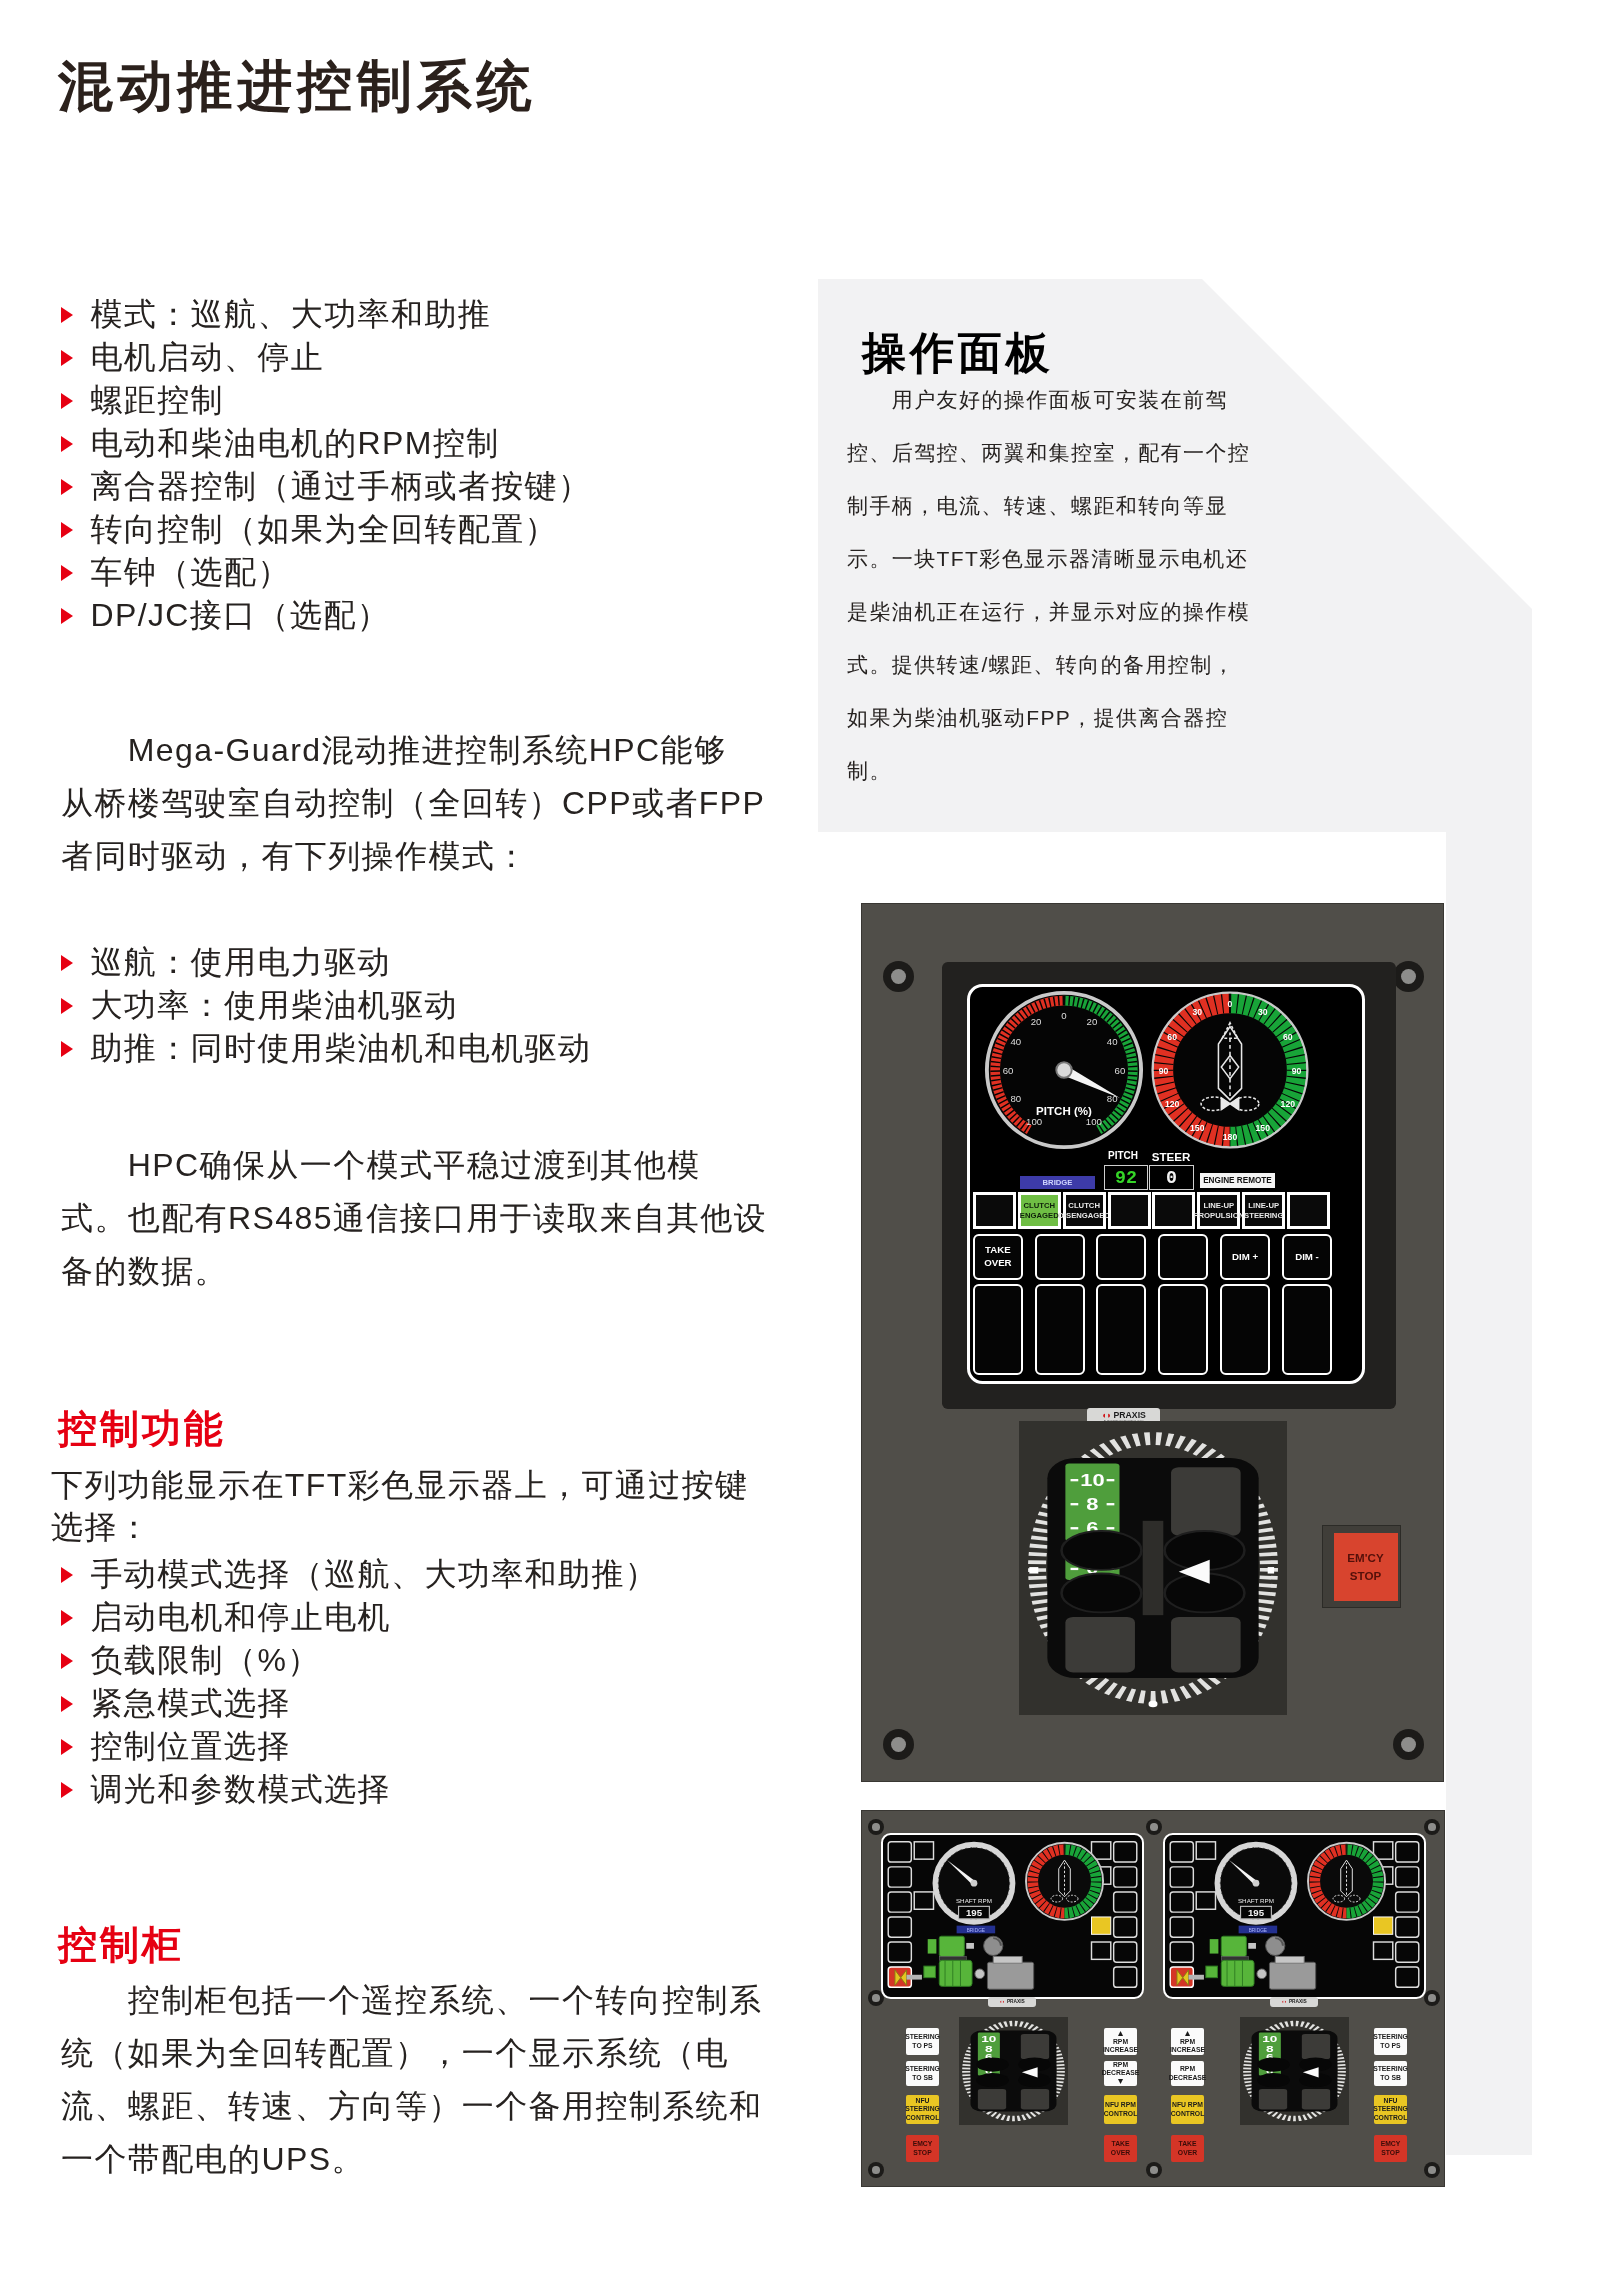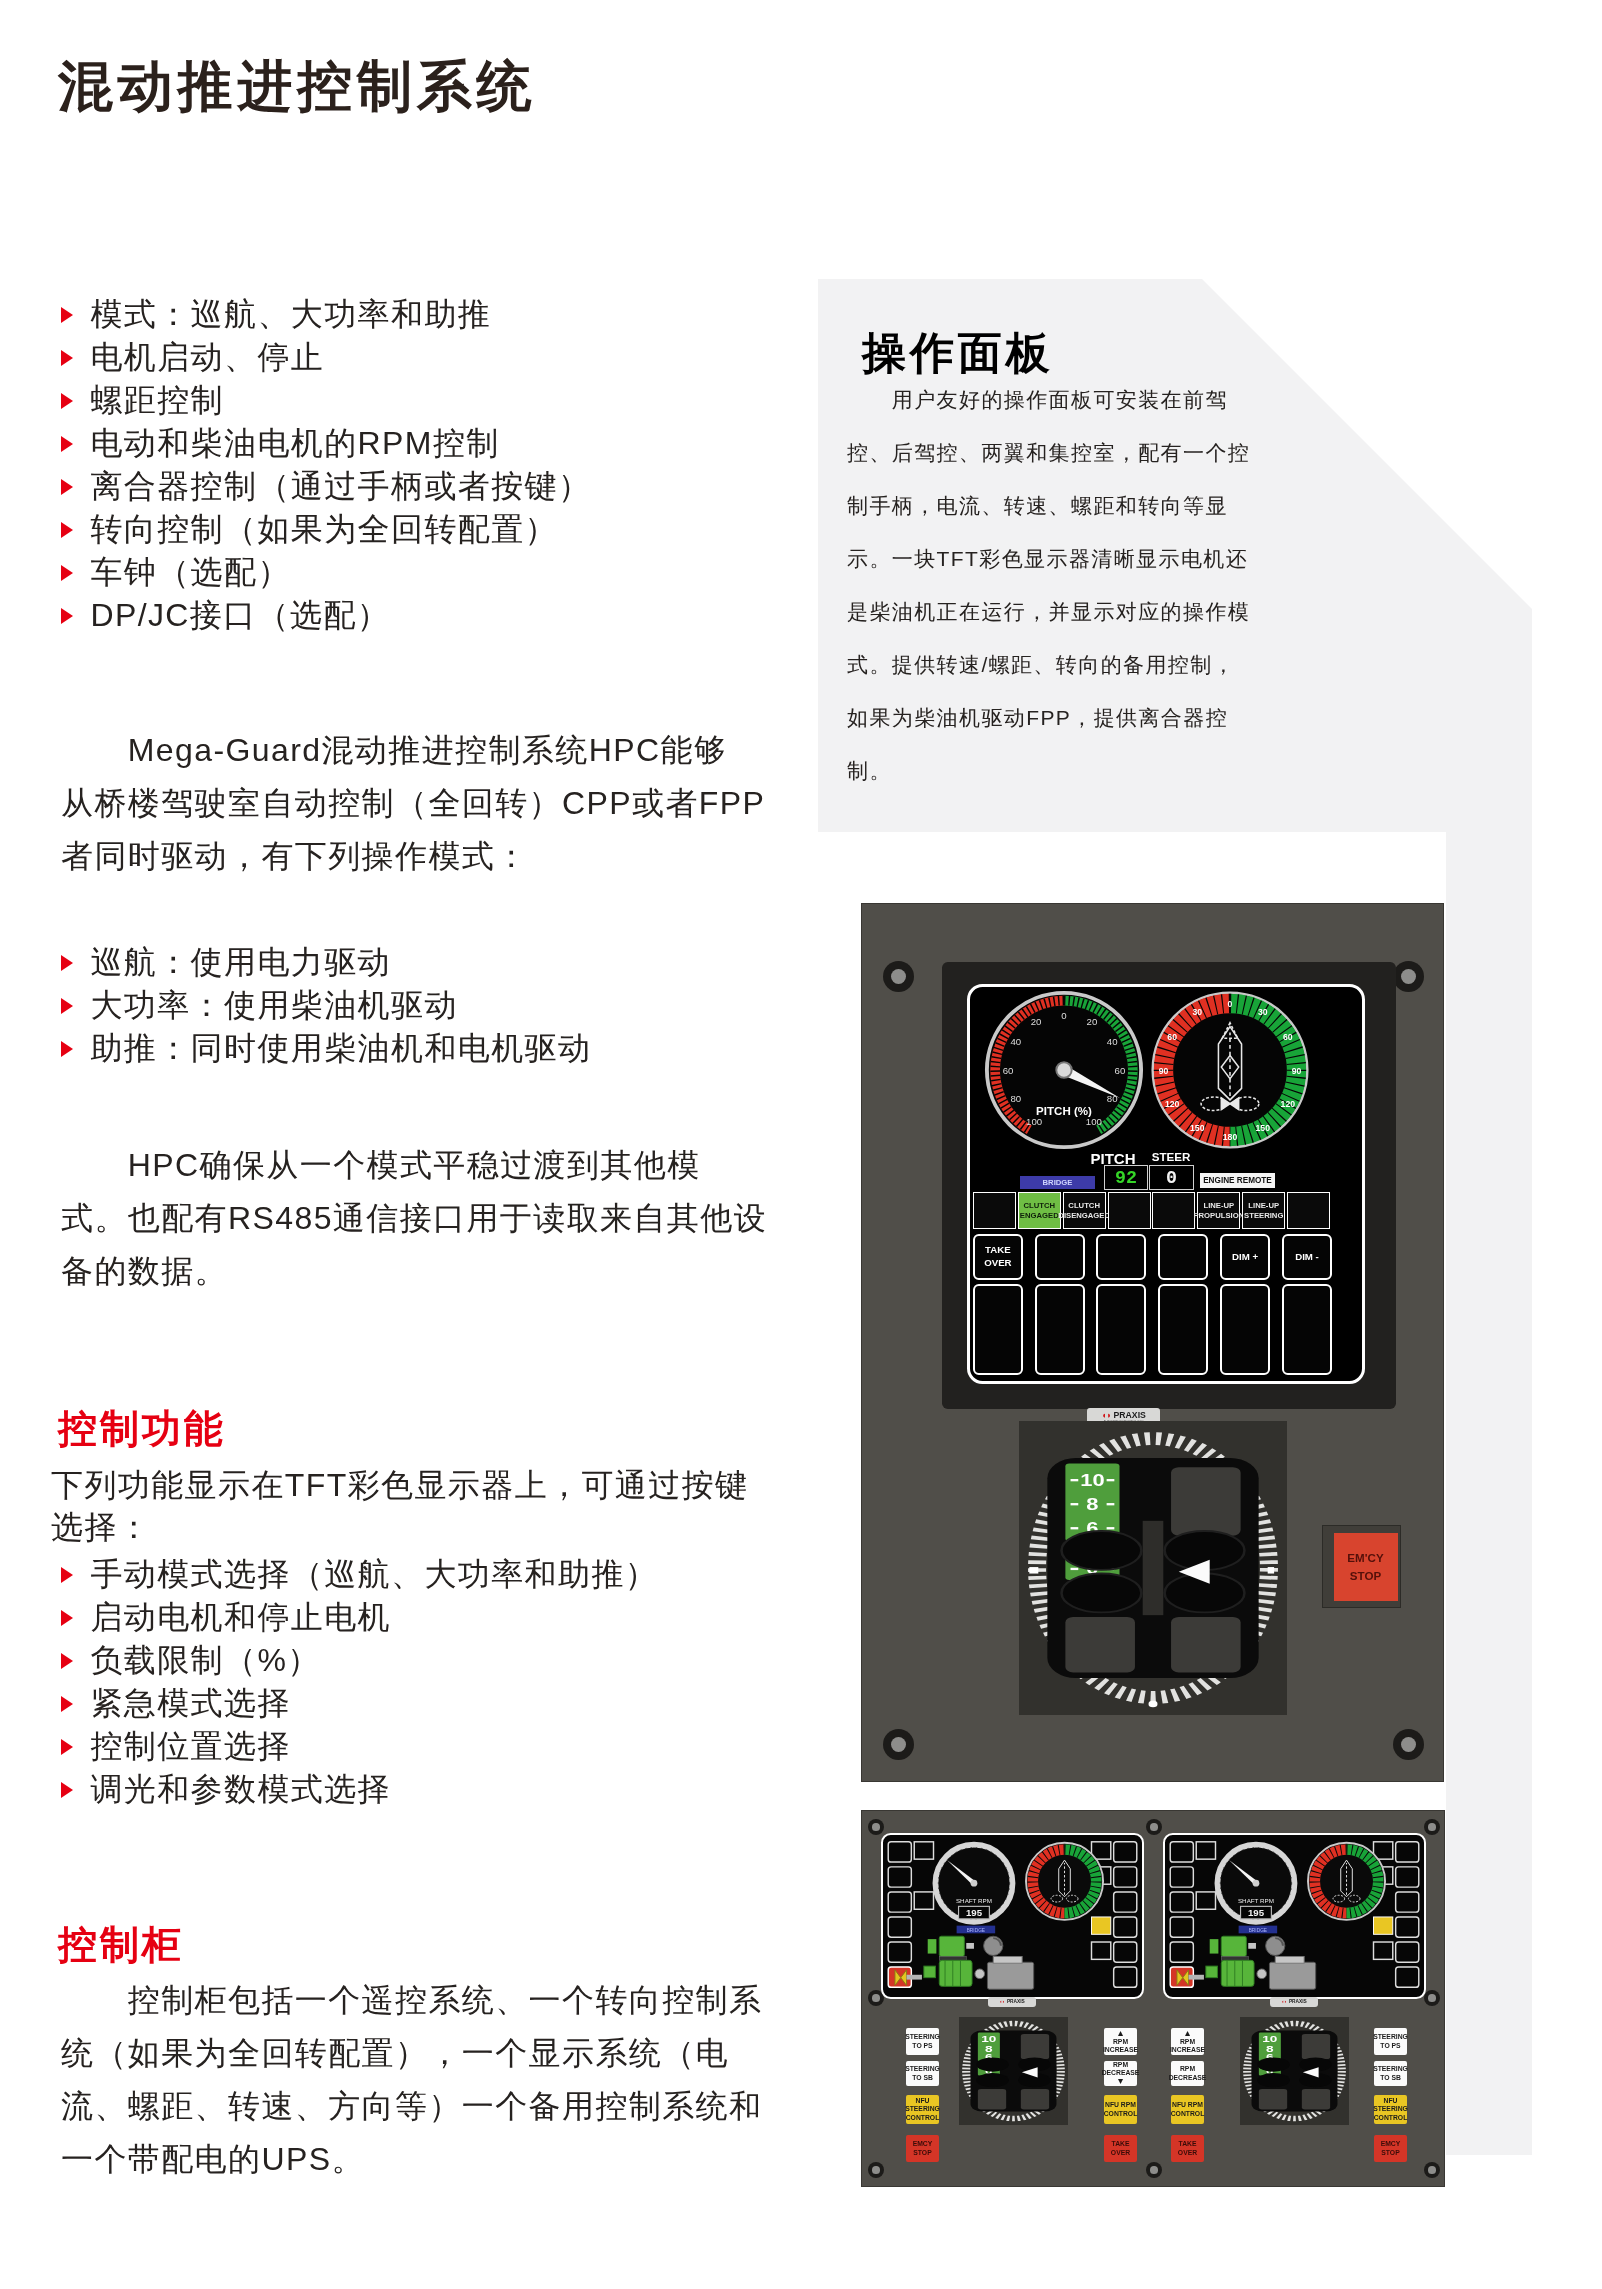--- a/index.html
+++ b/index.html
@@ -27,21 +27,21 @@
   .screw{position:absolute;border-radius:50%;background:#1c1b19;display:flex;align-items:center;justify-content:center;}
   .screw i{display:block;border-radius:50%;background:#8d8d8b;}
   .bezel{position:absolute;background:#22211f;border-radius:5.8px;}
   .tftframe{position:absolute;background:#000;border:3.9px solid #fff;border-radius:15.4px;}
   .scr{position:absolute;inset:0;overflow:hidden;border-radius:9.7px;}
   .lbl{position:absolute;color:#fff;font-weight:700;text-align:center;}
   .valbox{position:absolute;border:1.9px solid #cfcfcf;background:#000;display:flex;align-items:center;justify-content:center;
           font-weight:700;font-family:"Liberation Mono","DejaVu Sans Mono",monospace;}
   .badge{position:absolute;display:flex;align-items:center;justify-content:center;font-weight:700;}
   .indrow{position:absolute;display:flex;gap:1.9px;}
-  .ind{width:43px;height:37px;border:1px solid #ffffff;box-sizing:border-box;background:#0a0a0a;color:#e8e8e8;
+  .ind{width:43px;height:37px;border:3px solid #ffffff;box-sizing:border-box;background:#0a0a0a;color:#e8e8e8;
        font-size:7.7px;font-weight:700;display:flex;flex-direction:column;align-items:center;justify-content:center;line-height:1.25;text-align:center;}
   .ind.on{background:#6fbe44;color:#10210b;}
   .btn-o{position:absolute;border:2.9px solid #fff;border-radius:5.8px;background:#050505;color:#fff;
          font-size:9.7px;font-weight:700;display:flex;flex-direction:column;align-items:center;justify-content:center;line-height:1.3;text-align:center;}
   .praxis{position:absolute;background:#d8d8d6;border-radius:2.9px;display:flex;flex-direction:column;align-items:center;justify-content:center;}
   .praxis .b1{display:flex;align-items:center;gap:1.9px;font-weight:900;color:#1c1c1c;}
   .praxis .glyph{color:#d01317;font-weight:900;}
   .praxis .b2{color:#444;}
   .subpanel{position:absolute;background:#32312d;}
   .estop-outer{position:absolute;background:#403e39;border:1.9px solid #2c2b27;box-sizing:border-box;
@@ -251,21 +251,21 @@
               <line x1="83" y1="110" x2="83" y2="44" stroke-dasharray="4,3"></line>
               <polygon points="83,34 75,50 91,50" stroke-dasharray="3,2"></polygon>
               <polygon points="83,68 92,80 83,92 74,80"></polygon>
               <ellipse cx="66" cy="118" rx="13" ry="7" stroke-dasharray="3,2"></ellipse>
               <ellipse cx="100" cy="118" rx="13" ry="7" stroke-dasharray="3,2"></ellipse>
               <polygon points="83,118 74,112 74,124" fill="#e8e8e8"></polygon>
               <polygon points="83,118 92,112 92,124" fill="#e8e8e8"></polygon>
             </g>
           </svg>
 
-          <div class="lbl" style="left:114px;top:163px;width:58px;font-size:15px;">PITCH</div>
+          <div class="lbl" style="left:124px;top:163px;width:58px;font-size:10px;">PITCH</div>
           <div class="valbox" style="left:134px;top:178px;width:42px;height:23px;color:#35d527;font-size:18.3px;">92</div>
           <div class="lbl" style="left:172px;top:163px;width:58px;font-size:11.6px;">STEER</div>
           <div class="valbox" style="left:179px;top:178px;width:43px;height:23px;color:#f2f2f2;font-size:18.3px;">0</div>
           <div class="badge" style="left:50px;top:189px;width:75px;height:12.6px;background:#3d3ba8;color:#cfd4ff;font-size:7.7px;">BRIDGE</div>
           <div class="badge" style="left:230px;top:186px;width:75px;height:14.5px;background:#f4f4f4;color:#111;font-size:8.2px;">ENGINE REMOTE</div>
 
           <div class="indrow" style="left:2.9px;top:205px;">
             <div class="ind">
                 <span></span>
                 <span></span>

